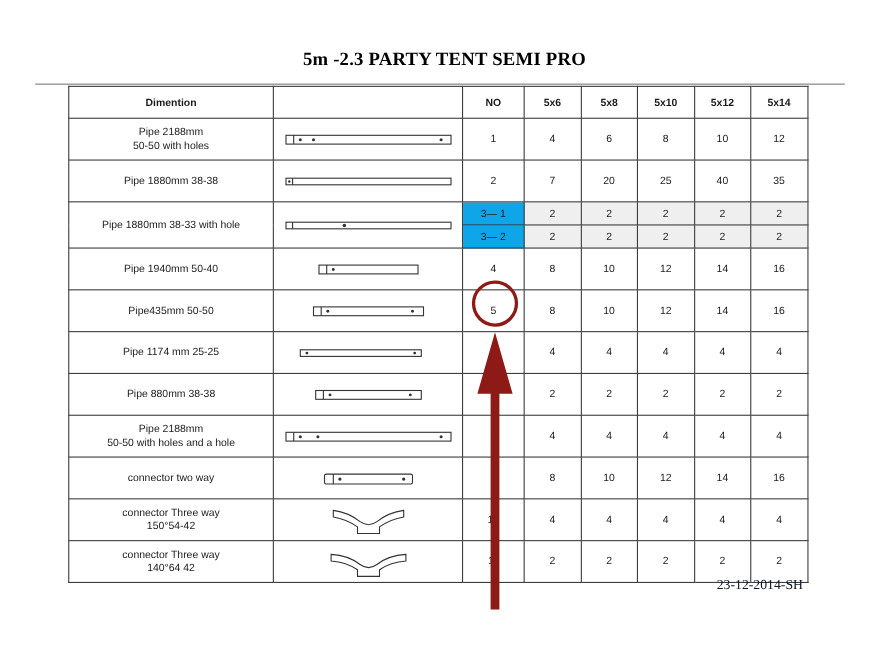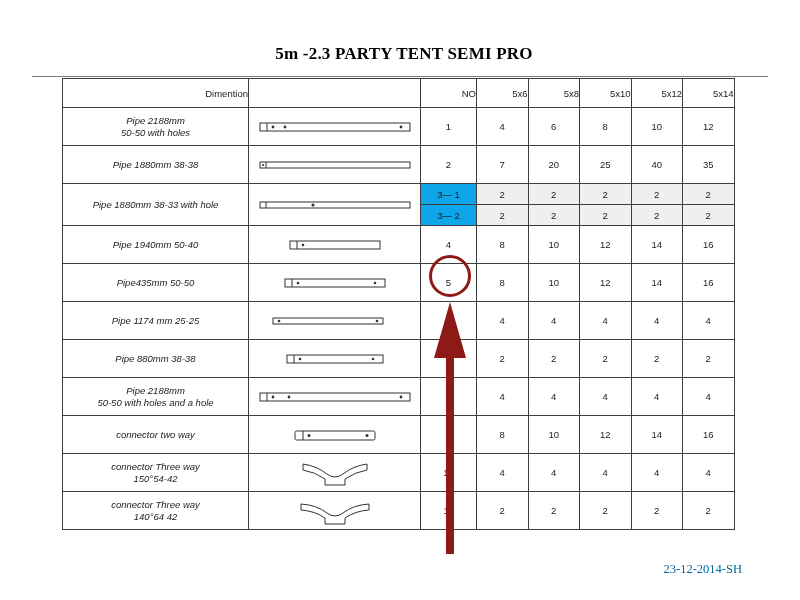--- a/index.html
+++ b/index.html
@@ -55,34 +55,32 @@
   }
   table.parts th, table.parts td {
     border: 1px solid #3d3d3d;
     font-size: 9.5px;
     color: #1b1b1b;
     text-align: center;
     vertical-align: middle;
     padding: 0;
   }
   table.parts th {
-    font-weight: normal;
+    font-weight: bold;
     height: 28px;
-    text-align: right;
   }
   .c-dim  { width: 186px; }
   .c-pic  { width: 172px; }
   .c-no   { width: 56px; }
   .c-sz   { width: 51.5px; }
 
   td.dim {
     font-size: 9.5px;
     line-height: 12px;
     padding: 4px 6px;
-    font-style: italic;
   }
   td.pic {
     padding: 0;
   }
   .row-h { height: 38px; }
   .row-h2 { height: 21px; }
 
   
   .no-split {
     background: #0ea5e9;
@@ -114,26 +112,25 @@
     left: 432px;
     top: 296px;
     width: 36px;
     height: 260px;
     pointer-events: none;
   }
 
   
   .footer-code {
     position: absolute;
-    right: 58px;
+    right: 70px;
     top: 524px;
     font-family: "Liberation Serif", serif;
     font-size: 12.5px;
-    color: #0369a1;
-    margin-top: 38px;
+    color: #0f172a;
   }
 </style>
 </head>
 <body>
 
 <div class="title">5m -2.3 PARTY TENT SEMI PRO</div>
 <div class="page-rule"></div>
 
 <div class="table-wrap">
   <table class="parts">

